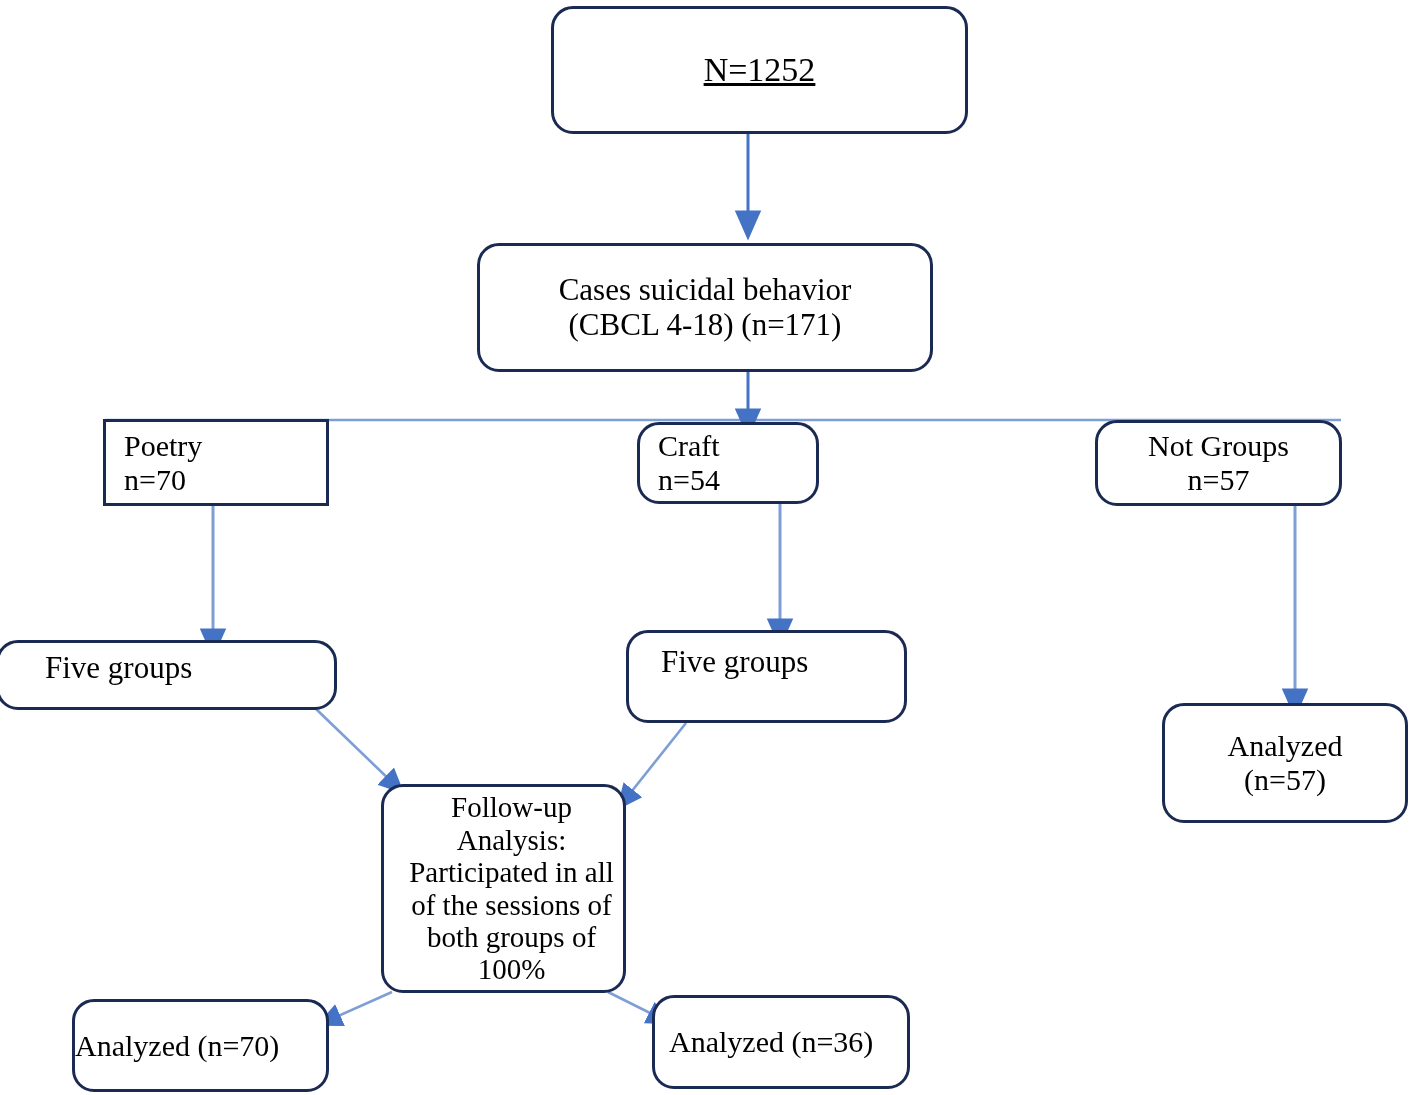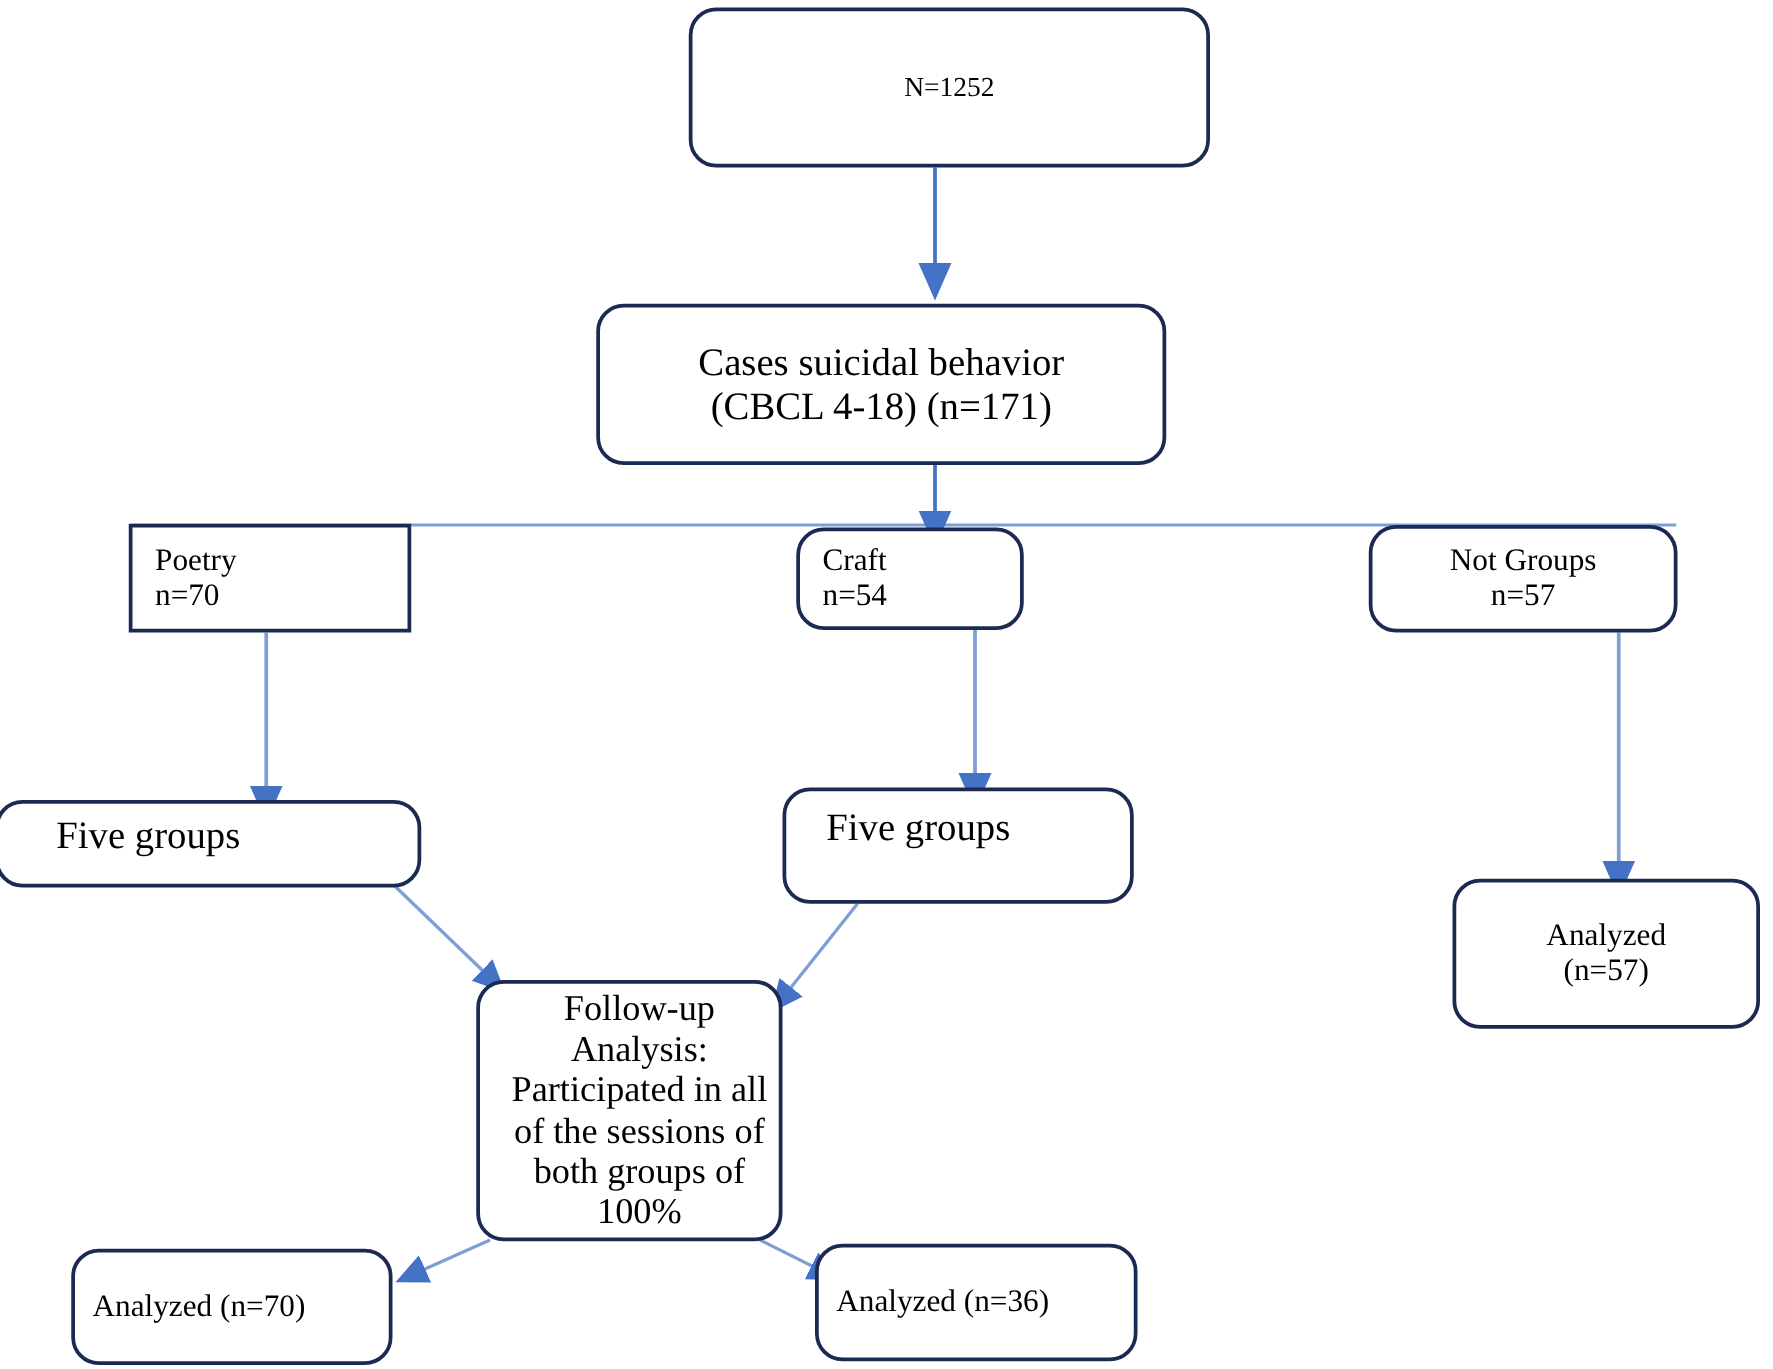--- a/index.html
+++ b/index.html
@@ -38,23 +38,23 @@
     line-height: 1.12;
   }
   .node.rounded { border-radius: 22px; }
   .node.square  { border-radius: 0; }
   .node .txt { display: block; white-space: pre-line; }
   .c-center { text-align: center; align-items: center; }
   .c-left   { text-align: left; align-items: flex-start; }
   .pad-l { padding-left: 18px; }
   .pad-c { padding-left: 10px; padding-right: 10px; }
 
-  .fs-34 { font-size: 22px; }
+  .fs-34 { font-size: 34px; text-decoration: underline; }
   .fs-31 { font-size: 31px; }
-  .fs-30 { font-size: 25px; }
+  .fs-30 { font-size: 30px; }
   .fs-29 { font-size: 29px; }
 
   .top-aligned { justify-content: flex-start; padding-top: 10px; }
 </style>
 </head>
 <body>
 
 <div id="canvas">
 
   <svg id="edges" viewBox="0 0 1418 1095" width="1418" height="1095" xmlns="http://www.w3.org/2000/svg">
@@ -122,21 +122,21 @@
 
   <div class="node rounded c-center fs-29" style="left:381px; top:784px; width:245px; height:209px; padding-left:20px; padding-right:4px;">
     <span class="txt">Follow-up
 Analysis:
 Participated in all
 of the sessions of
 both groups of
 100%</span>
   </div>
 
-  <div class="node rounded c-left fs-30" style="left:57px; top:999px; width:257px; height:93px; padding-left:14px;">
+  <div class="node rounded c-left fs-30" style="left:72px; top:999px; width:257px; height:93px; ">
     <span class="txt">Analyzed (n=70)</span>
   </div>
 
   <div class="node rounded c-left fs-30" style="left:652px; top:995px; width:258px; height:94px; padding-left:14px;">
     <span class="txt">Analyzed (n=36)</span>
   </div>
 
   <div class="node rounded c-center pad-c fs-30" style="left:1162px; top:703px; width:246px; height:120px;">
     <span class="txt">Analyzed
 (n=57)</span>

